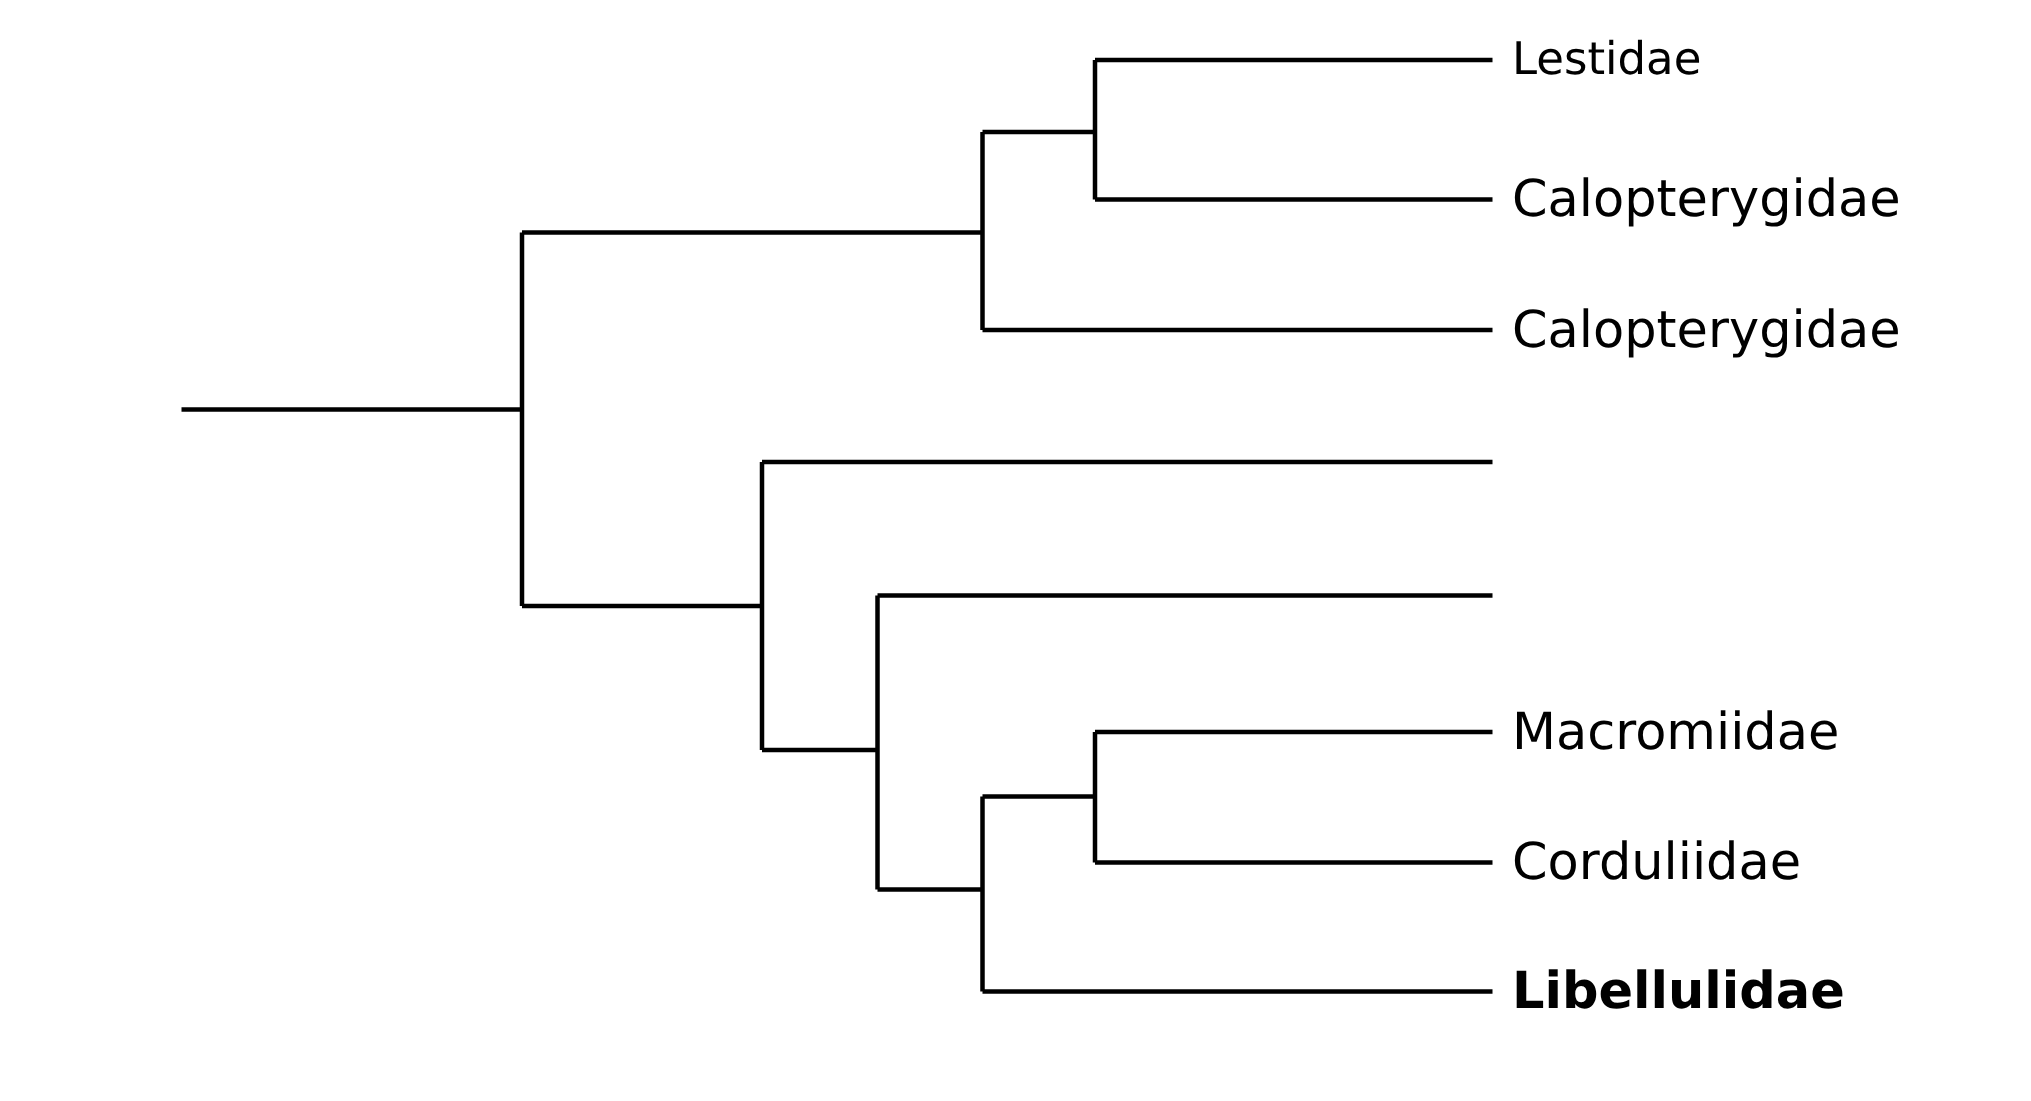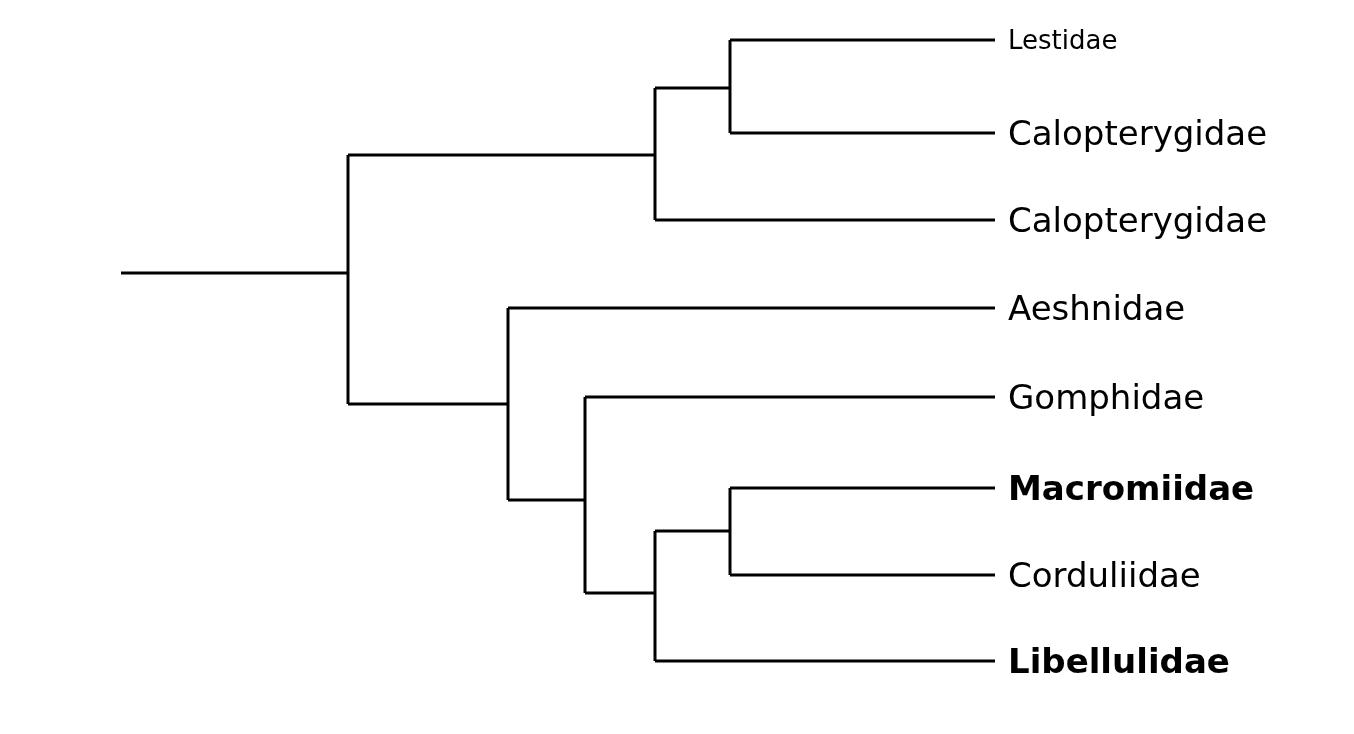--- a/index.html
+++ b/index.html
@@ -72,23 +72,21 @@
         <line x1="655" y1="220" x2="995" y2="220"></line>
         <line x1="508" y1="308" x2="995" y2="308"></line>
         <line x1="585" y1="397" x2="995" y2="397"></line>
         <line x1="730" y1="488" x2="995" y2="488"></line>
         <line x1="730" y1="575" x2="995" y2="575"></line>
         <line x1="655" y1="661" x2="995" y2="661"></line>
       </g>
   </svg>
 
   <div class="tip-label-layer" id="tip-label-layer">
-      <div class="tip-label" style="left: 1008px; top: 40px; font-size: 26px; color: rgb(0, 0, 0);">Lestidae</div>
+      <div class="tip-label" style="left: 1008px; top: 40px; font-size: 30px; color: rgb(0, 0, 0);">Lestidae</div>
       <div class="tip-label" style="left: 1008px; top: 133px; font-size: 34px; color: rgb(0, 0, 0);">Calopterygidae</div>
       <div class="tip-label" style="left: 1008px; top: 220px; font-size: 34px; color: rgb(0, 0, 0); text-align: center;">Calopterygidae</div>
-      <div class="tip-label" style="left: 1008px; top: 308px; font-size: 34px; color: rgb(0, 0, 0);">Aeshnidae</div>
-      <div class="tip-label" style="left: 1008px; top: 397px; font-size: 34px; color: rgb(0, 0, 0);">Gomphidae</div>
-      <div class="tip-label" style="left: 1008px; top: 488px; font-size: 34px; color: rgb(0, 0, 0); font-weight: bold;">Macromiidae</div>
+      <div class="tip-label" style="left: 1008px; top: 488px; font-size: 34px; color: rgb(0, 0, 0);">Macromiidae</div>
       <div class="tip-label" style="left: 1008px; top: 575px; font-size: 34px; color: rgb(0, 0, 0);">Corduliidae</div>
       <div class="tip-label" style="left: 1008px; top: 661px; font-size: 34px; color: rgb(0, 0, 0); font-weight: bold;">Libellulidae</div>
     </div>
 
 </div>
 
 </body></html>

